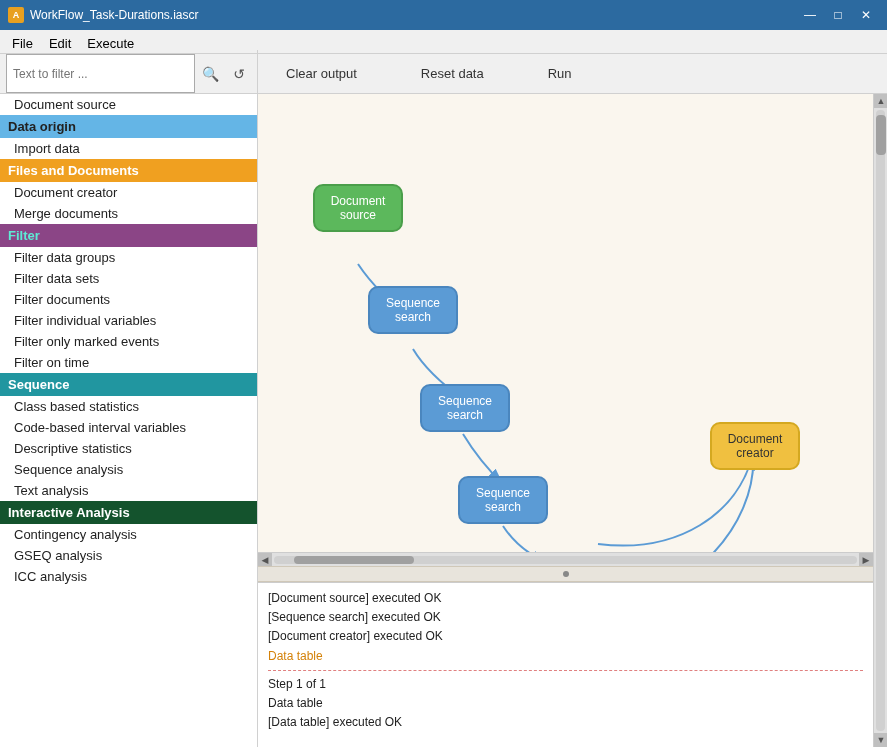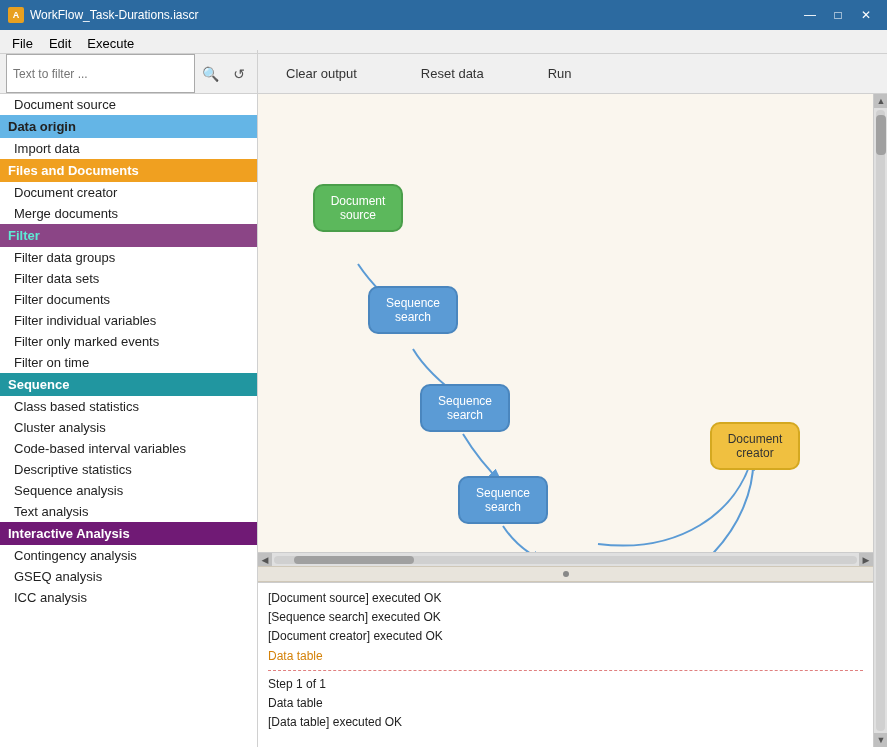--- a/index.html
+++ b/index.html
@@ -266,26 +266,25 @@
         <div class="sidebar-item">Merge documents</div>
         <div class="sidebar-category" style="background: rgb(139, 69, 134); color: #5eead4;">Filter</div>
         <div class="sidebar-item">Filter data groups</div>
         <div class="sidebar-item">Filter data sets</div>
         <div class="sidebar-item">Filter documents</div>
         <div class="sidebar-item">Filter individual variables</div>
         <div class="sidebar-item">Filter only marked events</div>
         <div class="sidebar-item">Filter on time</div>
         <div class="sidebar-category" style="background: rgb(33, 150, 160); color: white;">Sequence</div>
         <div class="sidebar-item">Class based statistics</div>
-        <div class="sidebar-item">Cluster analysis</div>
         <div class="sidebar-item">Code-based interval variables</div>
         <div class="sidebar-item">Descriptive statistics</div>
         <div class="sidebar-item">Sequence analysis</div>
         <div class="sidebar-item">Text analysis</div>
-        <div class="sidebar-category" style="background: #701a75; color: white;">Interactive Analysis</div>
+        <div class="sidebar-category" style="background: #14532d; color: white;">Interactive Analysis</div>
         <div class="sidebar-item">Contingency analysis</div>
         <div class="sidebar-item">GSEQ analysis</div>
         <div class="sidebar-item">ICC analysis</div>
       </div>
   </div>
 
   <div class="canvas-area">
     <div class="canvas-with-scrollbar">
       <div class="canvas-inner">
 

